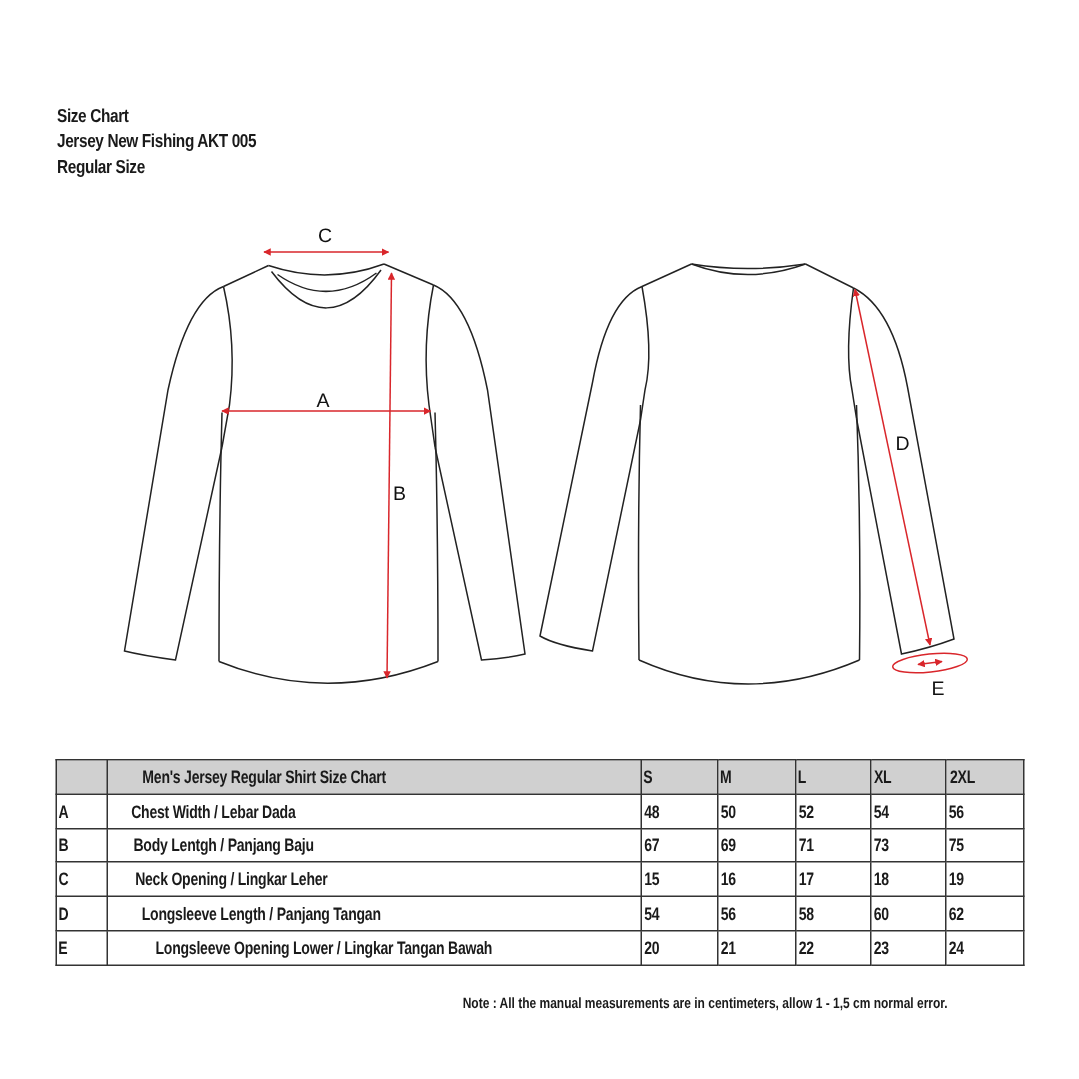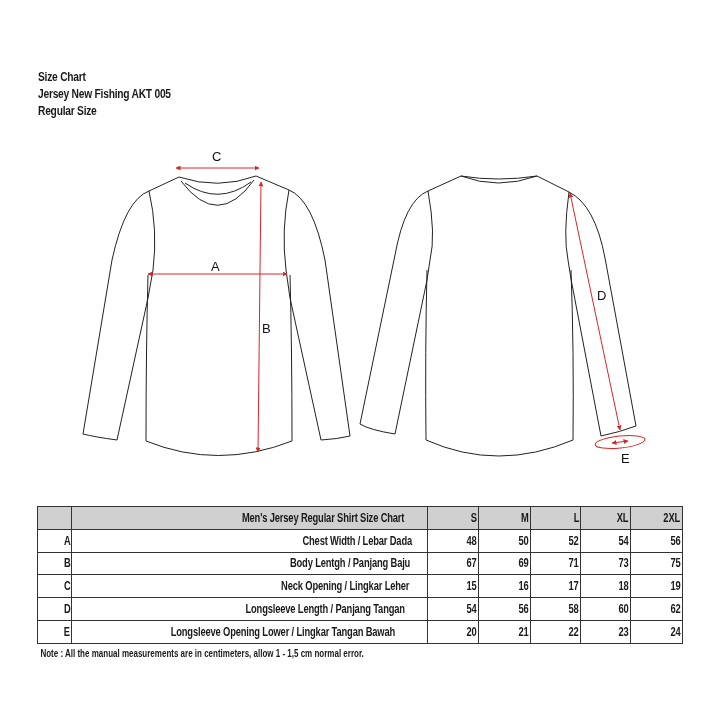--- a/index.html
+++ b/index.html
@@ -16,28 +16,28 @@
 
   .diagram { position: absolute; left: 0; top: 0; width: 719px; height: 500px; }
   .diagram svg { width: 719px; height: 500px; }
   .diagram text { font-family: "Liberation Sans", sans-serif; font-size: 13px; fill: #111; }
 
   table.size-table {
     position: absolute; left: 37px; top: 506px; width: 645px;
     border-collapse: collapse; table-layout: fixed;
   }
   table.size-table th, table.size-table td {
-    border: 1.3px solid #333; height: 22.8px; text-align: right; vertical-align: middle;
+    border: 1.3px solid #333; height: 22.8px; text-align: left; vertical-align: middle;
     font-size: 12px; font-weight: bold; white-space: nowrap; overflow: hidden;
   }
   table.size-table th { background: #d0d0d0; }
   .cond { display: inline-block; transform: scaleX(0.78); transform-origin: center; letter-spacing: -0.2px; }
 
   .note {
-    position: absolute; left: 0; top: 648px; width: 672px; text-align: left;
+    position: absolute; left: 0; top: 664px; width: 672px; text-align: right;
     font-size: 10px; font-weight: bold;
   }
   .note span { display: inline-block; transform: scaleX(0.8); transform-origin: center; white-space: nowrap; }
 </style>
 </head>
 <body>
 
 <div class="title-block">
   <div>Size Chart</div>
   <div>Jersey New Fishing AKT 005</div>

